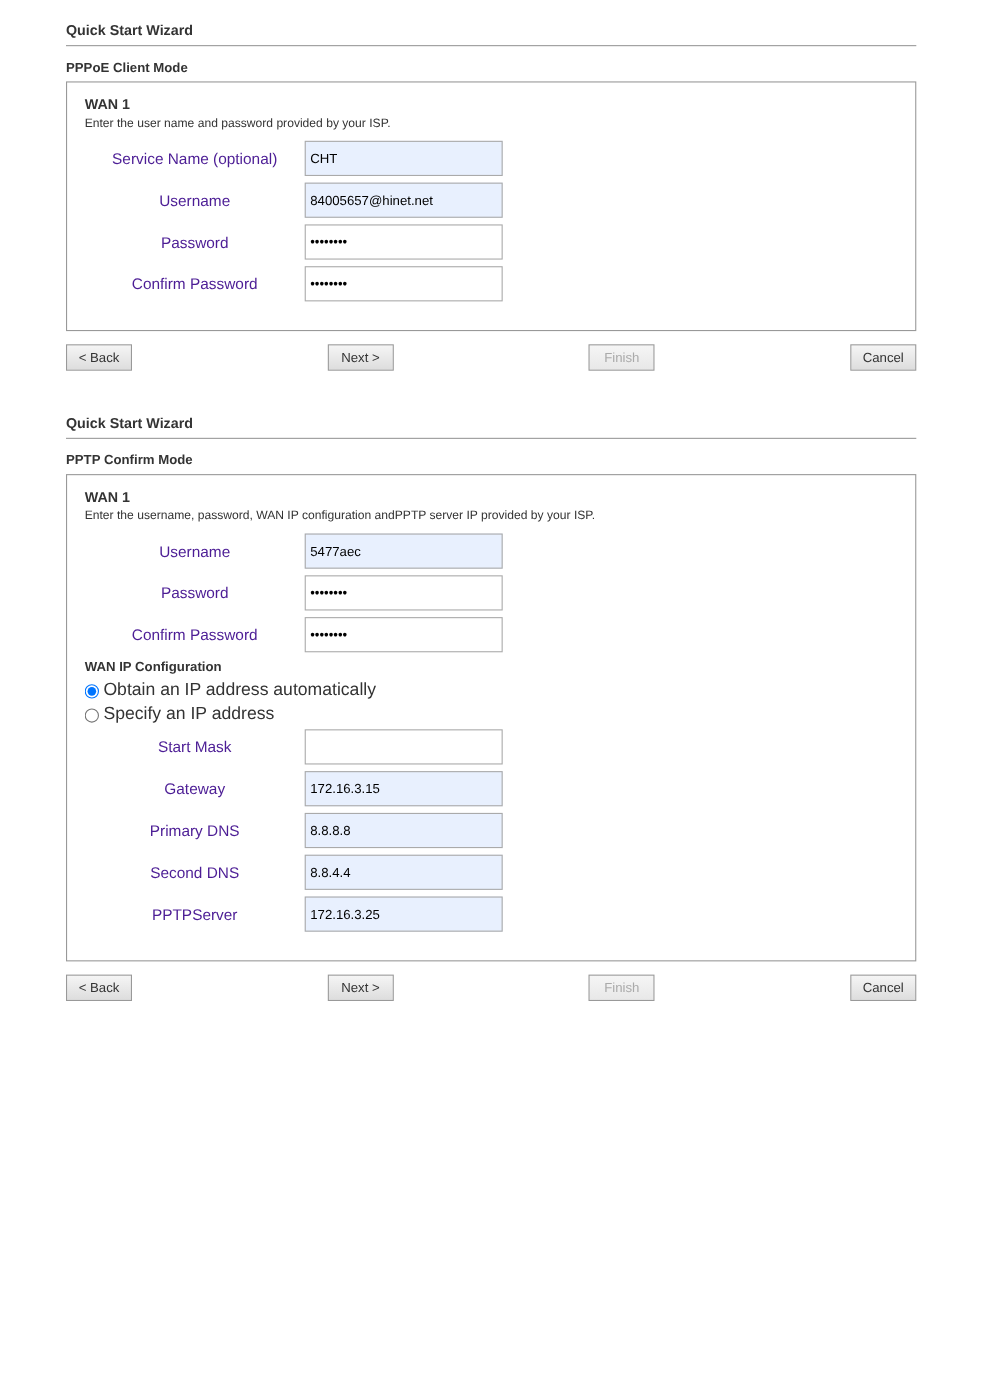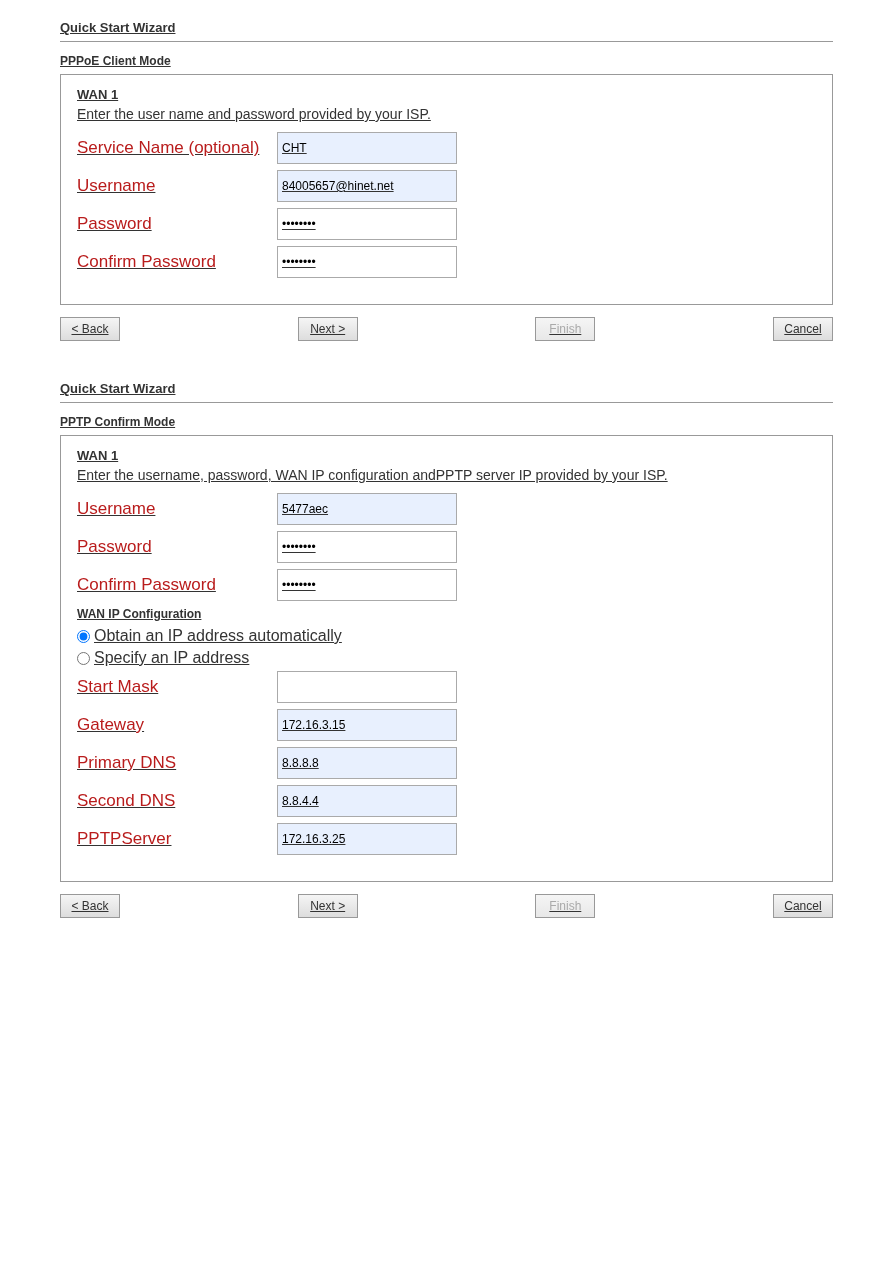--- a/index.html
+++ b/index.html
@@ -7,21 +7,20 @@
       font-family: Arial, sans-serif;
       font-size: 12px;
       background: #fff;
       color: #333;
       width: 893px;
       min-height: 1263px;
       padding: 20px 60px;
     }
     .section {
       margin-bottom: 40px;
-      text-decoration: underline;
     }
     .section-title {
       font-size: 13px;
       font-weight: bold;
       margin-bottom: 6px;
       color: #333;
     }
     .section-divider {
       border: none;
       border-top: 1px solid #999;
@@ -38,34 +37,35 @@
       padding: 12px 16px 20px 16px;
       background: #fff;
       margin-bottom: 12px;
     }
     .wan-title {
       font-weight: bold;
       font-size: 13px;
       margin-bottom: 4px;
     }
     .wan-subtitle {
-      font-size: 14px;
+      font-size: 11px;
       color: #333;
       margin-bottom: 10px;
     }
     .form-row {
       display: flex;
       align-items: center;
       margin-bottom: 6px;
     }
     .form-label {
       width: 200px;
-      font-size: 17px;
-      color: #b91c1c;
+      font-size: 14px;
+      color: #4c1d95;
       flex-shrink: 0;
+      text-align: center;
     }
     .form-input {
       width: 180px;
       height: 20px;
       border: 1px solid #aaa;
       font-size: 12px;
       padding: 15px 4px;
       background: #fff;
     }
     .form-input.filled {

